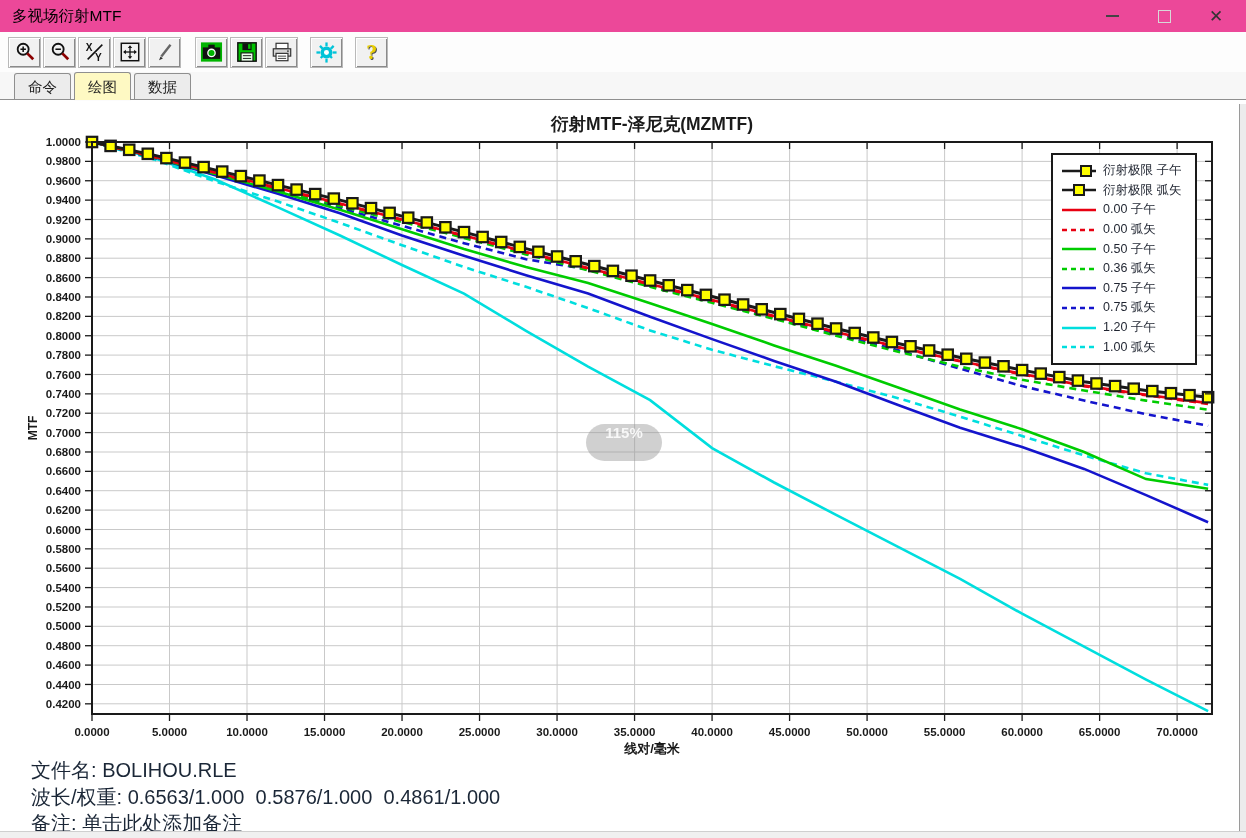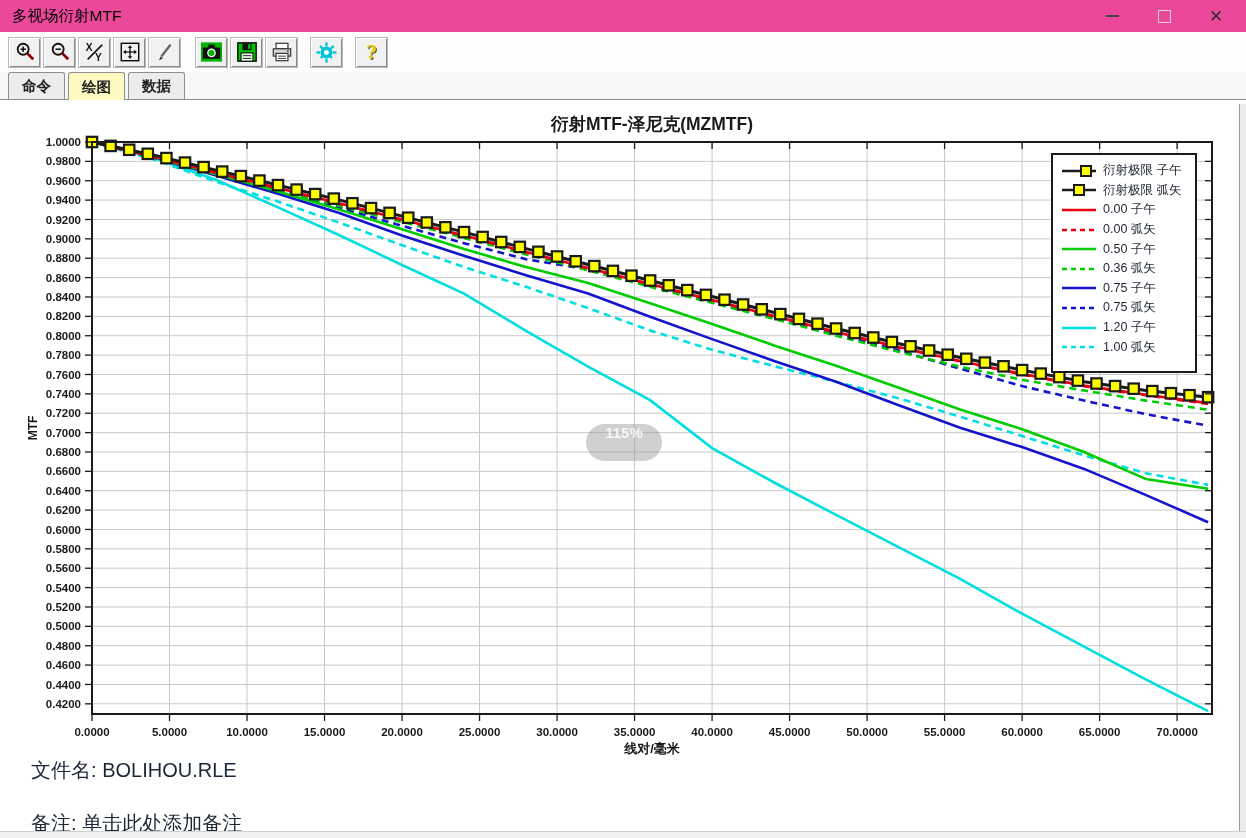--- a/index.html
+++ b/index.html
@@ -23,37 +23,37 @@
     width:31px;height:29px;margin-right:2px;display:flex;align-items:center;justify-content:center;
     background:#f1f1f1;border:1px solid #b9b9b9;
     box-shadow:inset 1px 1px 0 #ffffff, inset -1px -1px 0 #8a8a8a;
     cursor:pointer;
   }
   .tbtn svg{display:block;}
   .gap1{margin-left:12px;}
   .gap2{margin-left:10px;}
   .help-glyph{font-size:18px;font-weight:800;color:#e8cd00;text-shadow:1px 1px 0 #555;font-family:"DejaVu Serif",serif;}
   
-  .tabs{height:28px;display:flex;align-items:flex-start;padding-left:8px;background:#f7f7f7;position:relative;font-weight:bold;}
+  .tabs{height:28px;display:flex;align-items:flex-end;padding-left:14px;background:#f7f7f7;position:relative;}
   .tab{
     padding:4px 13px 3px 13px;font-size:14.5px;color:#222;
     background:#ececec;border:1px solid #8f8f8f;border-bottom:none;
     border-radius:3px 3px 0 0;margin-right:3px;position:relative;cursor:pointer;
   }
   .tab.active{background:#fef9c3;z-index:3;padding-top:5px;}
   .tabs:after{content:"";position:absolute;left:0;right:0;bottom:0;height:1px;background:#8f8f8f;z-index:1;}
   .tab.active{box-shadow:0 1px 0 #fcfcfc;}
   
   .panel{position:relative;height:734px;background:#ffffff;}
   #chart-svg{position:absolute;left:0;top:0;}
   
   .legend{
     position:absolute;left:1051px;top:53px;width:146px;
     background:#ffffff;border:2px solid #1a1a1a;
-    padding:6px 6px 14px 8px;box-sizing:border-box;z-index:4;text-align:right;
+    padding:6px 6px 6px 8px;box-sizing:border-box;z-index:4;text-align:right;
   }
   .legend-row{display:flex;align-items:center;height:19.6px;}
   .legend-row svg{flex:0 0 auto;margin-right:6px;}
   .legend-label{font-size:12.5px;color:#1f2430;white-space:nowrap;}
   
   .zoom-pill{
     position:absolute;left:586px;top:324px;width:76px;height:37px;border-radius:19px;
     background:rgba(150,150,150,0.45);display:flex;align-items:flex-start;justify-content:center;
     color:rgba(255,255,255,0.85);font-size:15px;font-weight:bold;z-index:5;
   }
@@ -496,17 +496,18 @@
         </svg>
         <span class="legend-label">1.00 弧矢</span>
       </div>
     </div>
 
   <div class="zoom-pill">
     <span>115%</span>
   </div>
 
   <div class="footer-line f1"><span>文件名:</span><span> </span><span>BOLIHOU.RLE</span></div>
+  <div class="footer-line f2"><span>波长/权重:</span><span> </span><span>0.6563/1.000  0.5876/1.000  0.4861/1.000</span></div>
   <div class="footer-line f3"><span>备注:</span><span> </span><span>单击此处添加备注</span></div>
 </div>
 
 <div class="right-strip"></div>
 <div class="bottom-strip"></div>
 
 </body></html>

